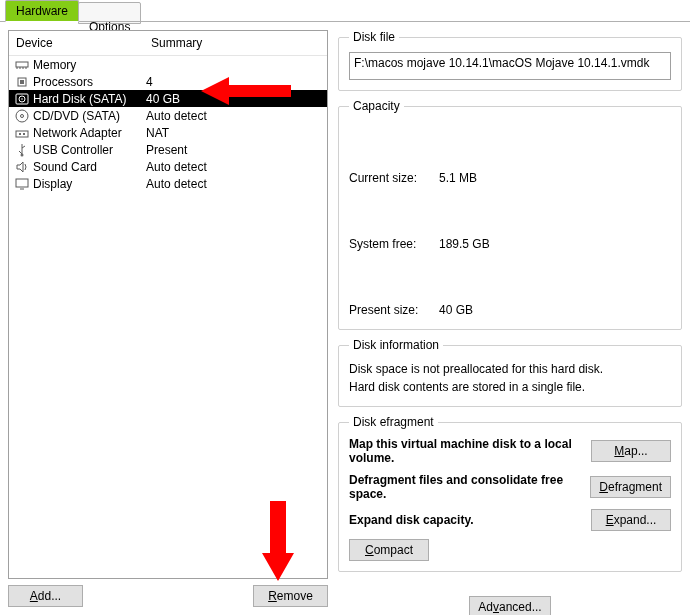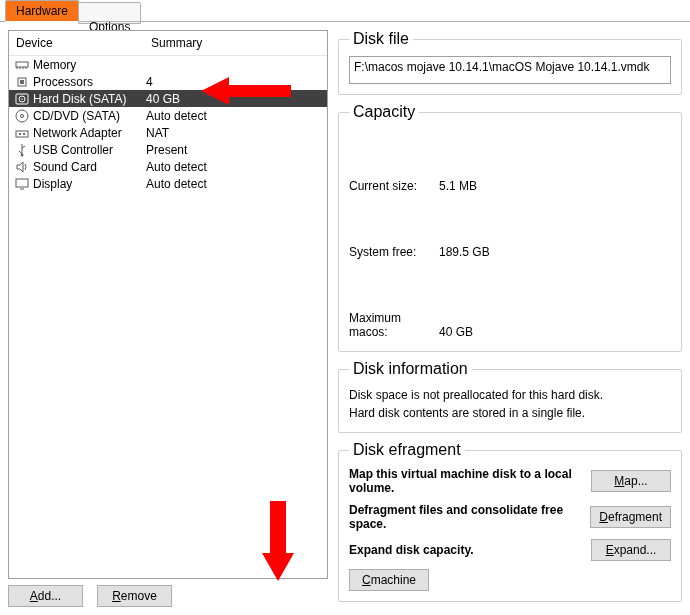--- a/index.html
+++ b/index.html
@@ -23,21 +23,21 @@
     content: "";
     position: absolute;
     left: 0; right: 0; bottom: 0;
     border-bottom: 1px solid #b0b0b0;
     z-index: 0;
   }
   .tab {
     padding: 3px 10px 3px 10px;
     border: 1px solid #b0b0b0;
     border-bottom: 1px solid #fff;
-    background: #f97316;
+    background: #84cc16;
     position: relative;
     z-index: 1;
     margin-right: -1px;
     border-radius: 2px 2px 0 0;
     cursor: default;
   }
   .tab.inactive {
     border-bottom: 1px solid #b0b0b0;
     background: #f7f7f7;
     margin-top: 2px;
@@ -80,36 +80,36 @@
   .col-summary { flex: 1; }
   .list-body { }
   .row {
     display: flex;
     align-items: center;
     padding: 1px 0 1px 5px;
     height: 17px;
     position: relative;
   }
   .row.selected {
-    background: #404040;
+    background: #000000;
     color: #fff;
   }
   .row .icon {
     width: 16px; height: 16px;
     margin-right: 3px;
     display: inline-flex;
     align-items: center;
     justify-content: center;
     flex-shrink: 0;
   }
   .row .device-name { width: 113px; }
   .row .summary { flex: 1; }
   .left-buttons {
     display: flex;
-    justify-content: flex-start;
+    justify-content: space-between;
     gap: 14px;
     padding-top: 6px;
   }
   button.win {
     font: inherit;
     background: #e1e1e1;
     border: 1px solid #adadad;
     padding: 2px 8px;
     min-width: 75px;
     height: 22px;
@@ -119,21 +119,21 @@
 
   fieldset.group {
     border: 1px solid #d0d0d0;
     margin: 0 0 8px 0;
     padding: 8px 10px 10px 10px;
     border-radius: 2px;
     position: relative;
   }
   fieldset.group > legend {
     padding: 0 4px;
-    font-size: 16px;
+    font-size: 12px;
   }
   .path-box {
     border: 1px solid #a0a0a0;
     background: #fff;
     padding: 2px 4px;
     width: 100%;
     height: 28px;
     line-height: 16px;
     overflow: hidden;
     white-space: nowrap;
@@ -290,21 +290,21 @@
   <div class="right-col">
     <fieldset class="group">
       <legend>Disk file</legend>
       <div class="path-box">F:\macos mojave 10.14.1\macOS Mojave 10.14.1.vmdk</div>
     </fieldset>
 
     <fieldset class="group">
       <legend>Capacity</legend>
       <div class="info-line"><span class="lbl">Current size:</span><span>5.1 MB</span></div>
       <div class="info-line"><span class="lbl">System free:</span><span>189.5 GB</span></div>
-      <div class="info-line"><span class="lbl">Maximum macos:</span><span>40 GB</span></div>
+      <div class="info-line"><span class="lbl">Present size:</span><span>40 GB</span></div>
     </fieldset>
 
     <fieldset class="group">
       <legend>Disk information</legend>
       <div class="info-line">Disk space is not preallocated for this hard disk.</div>
       <div class="info-line">Hard disk contents are stored in a single file.</div>
     </fieldset>
 
     <fieldset class="group">
       <legend>Disk efragment</legend>
@@ -314,21 +314,21 @@
       </div>
       <div class="util-row">
         <div class="txt">Defragment files and consolidate free space.</div>
         <button class="win"><span></span><span class="mnemonic">D</span><span>efragment</span></button>
       </div>
       <div class="util-row">
         <div class="txt">Expand disk capacity.</div>
         <button class="win"><span></span><span class="mnemonic">E</span><span>xpand...</span></button>
       </div>
       <div class="util-row">
-        <button class="win"><span></span><span class="mnemonic">C</span><span>machine</span></button>
+        <button class="win"><span></span><span class="mnemonic">C</span><span>ompact</span></button>
       </div>
     </fieldset>
 
     <div class="adv-row">
       <button class="win"><span>Ad</span><span class="mnemonic">v</span><span>anced...</span></button>
     </div>
   </div>
 </div>
 
 </body></html>

